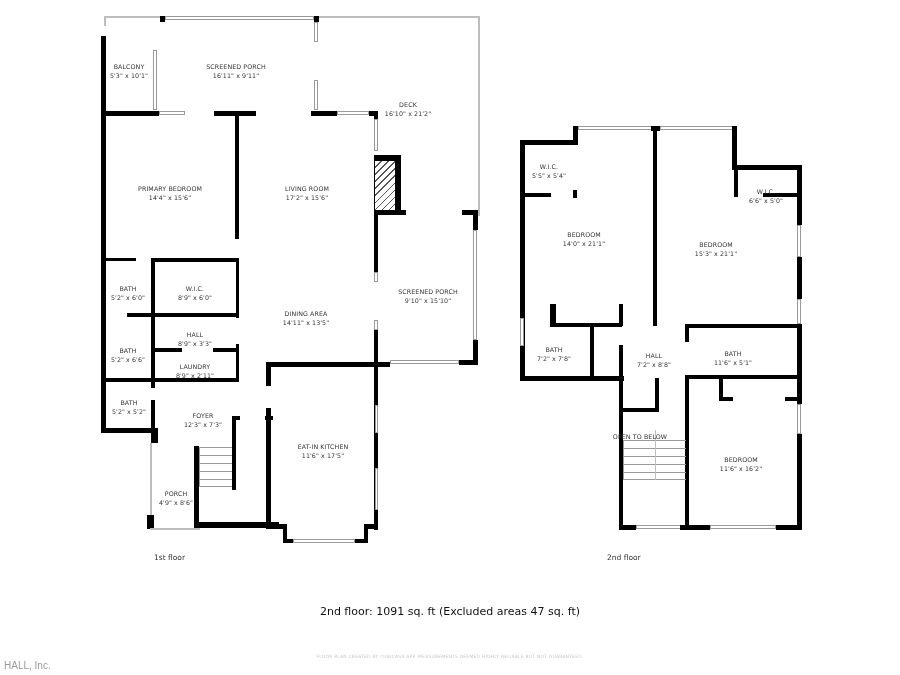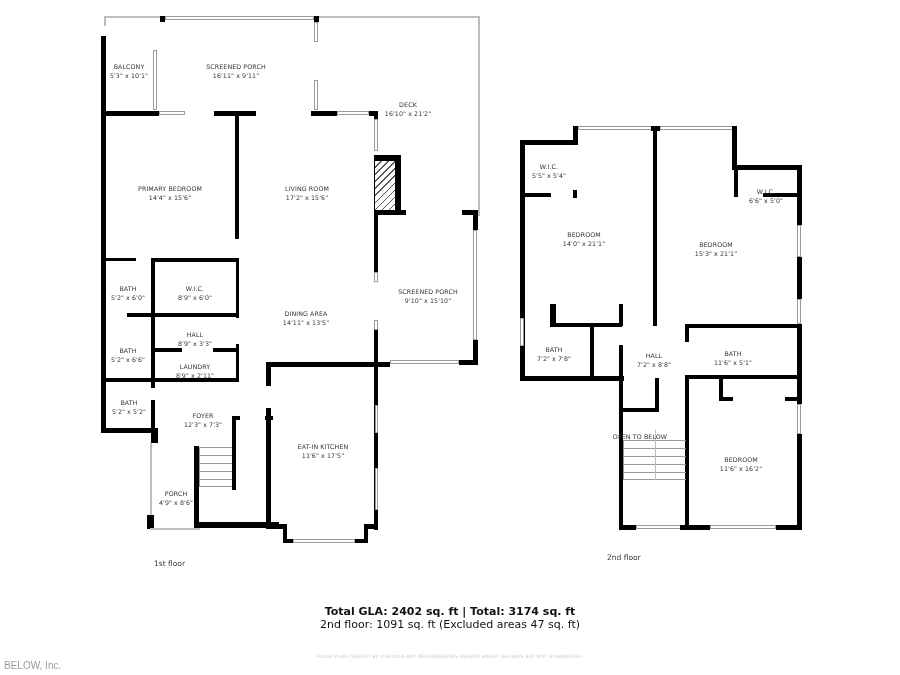--- a/index.html
+++ b/index.html
@@ -123,21 +123,21 @@
   <div class="room" style="left:128px;top:284px;"><span>BATH</span><span class="dim">5'2" x 6'0"</span></div>
   <div class="room" style="left:195px;top:284px;"><span>W.I.C.</span><span class="dim">8'9" x 6'0"</span></div>
   <div class="room" style="left:306px;top:309px;"><span>DINING AREA</span><span class="dim">14'11" x 13'5"</span></div>
   <div class="room" style="left:195px;top:330px;"><span>HALL</span><span class="dim">8'9" x 3'3"</span></div>
   <div class="room" style="left:128px;top:346px;"><span>BATH</span><span class="dim">5'2" x 6'6"</span></div>
   <div class="room" style="left:195px;top:362px;"><span>LAUNDRY</span><span class="dim">8'9" x 2'11"</span></div>
   <div class="room" style="left:129px;top:398px;"><span>BATH</span><span class="dim">5'2" x 5'2"</span></div>
   <div class="room" style="left:203px;top:411px;"><span>FOYER</span><span class="dim">12'3" x 7'3"</span></div>
   <div class="room" style="left:323px;top:442px;"><span>EAT-IN KITCHEN</span><span class="dim">11'6" x 17'5"</span></div>
   <div class="room" style="left:176px;top:489px;"><span>PORCH</span><span class="dim">4'9" x 8'6"</span></div>
-  <div class="floor-label" style="left:154px;top:553px;margin-top:6px;">1st floor</div>
+  <div class="floor-label" style="left:154px;top:553px;">1st floor</div>
 
   <div>
 
     <div class="w" style="left:573px;top:126px;width:5px;height:15px;"></div>
     <div class="win" style="left:578px;top:126px;width:76px;height:4px;"></div>
     <div class="w" style="left:651px;top:126px;width:9px;height:5px;"></div>
     <div class="win" style="left:660px;top:126px;width:74px;height:4px;"></div>
     <div class="w" style="left:732px;top:126px;width:5px;height:42px;"></div>
 
     <div class="w" style="left:520px;top:140px;width:58px;height:5px;"></div>
@@ -201,17 +201,16 @@
   <div class="room" style="left:716px;top:240px;"><span>BEDROOM</span><span class="dim">15'3" x 21'1"</span></div>
   <div class="room" style="left:554px;top:345px;"><span>BATH</span><span class="dim">7'2" x 7'8"</span></div>
   <div class="room" style="left:654px;top:351px;"><span>HALL</span><span class="dim">7'2" x 8'8"</span></div>
   <div class="room" style="left:733px;top:349px;"><span>BATH</span><span class="dim">11'6" x 5'1"</span></div>
   <div class="room" style="left:640px;top:432px;"><span>OPEN TO BELOW</span></div>
   <div class="room" style="left:741px;top:455px;"><span>BEDROOM</span><span class="dim">11'6" x 16'2"</span></div>
   <div class="floor-label" style="left:607px;top:553px;">2nd floor</div>
 </div>
 
 <div class="totals">
-  <div class="t1">Total GLA: 2402 sq. ft | Total: 3174 sq. ft</div>
   <div class="t2">2nd floor: 1091 sq. ft (Excluded areas 47 sq. ft)</div>
 </div>
 <div class="disclaimer">FLOOR PLAN CREATED BY CUBICASA APP. MEASUREMENTS DEEMED HIGHLY RELIABLE BUT NOT GUARANTEED.</div>
-<div class="watermark">BELOW, Inc.</div>
+<div class="watermark">HALL, Inc.</div>
 
 </body></html>

